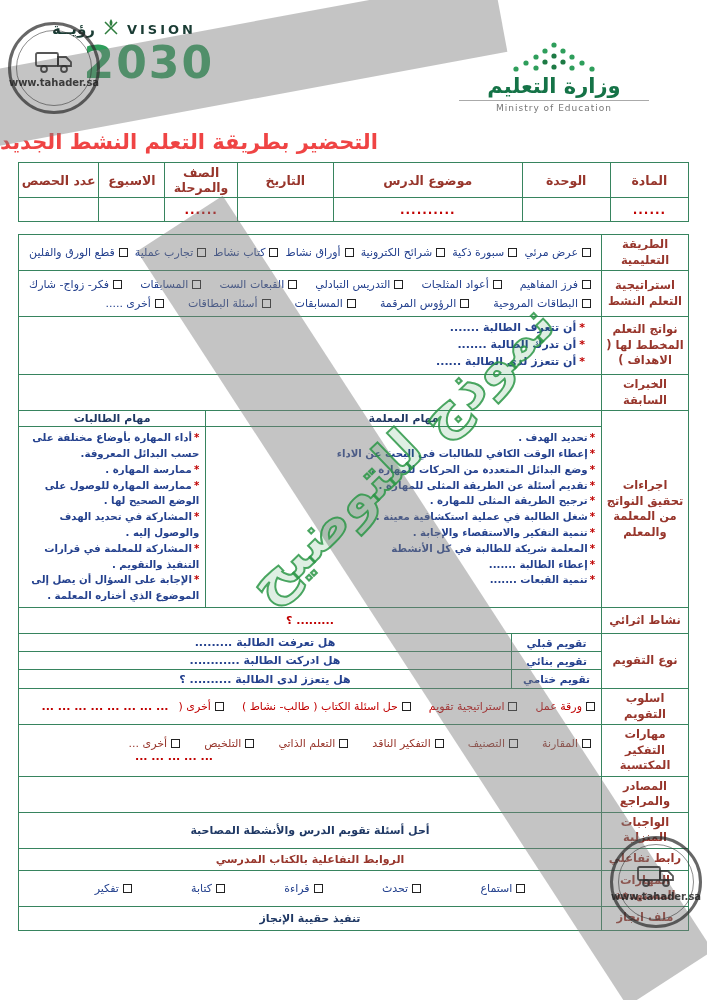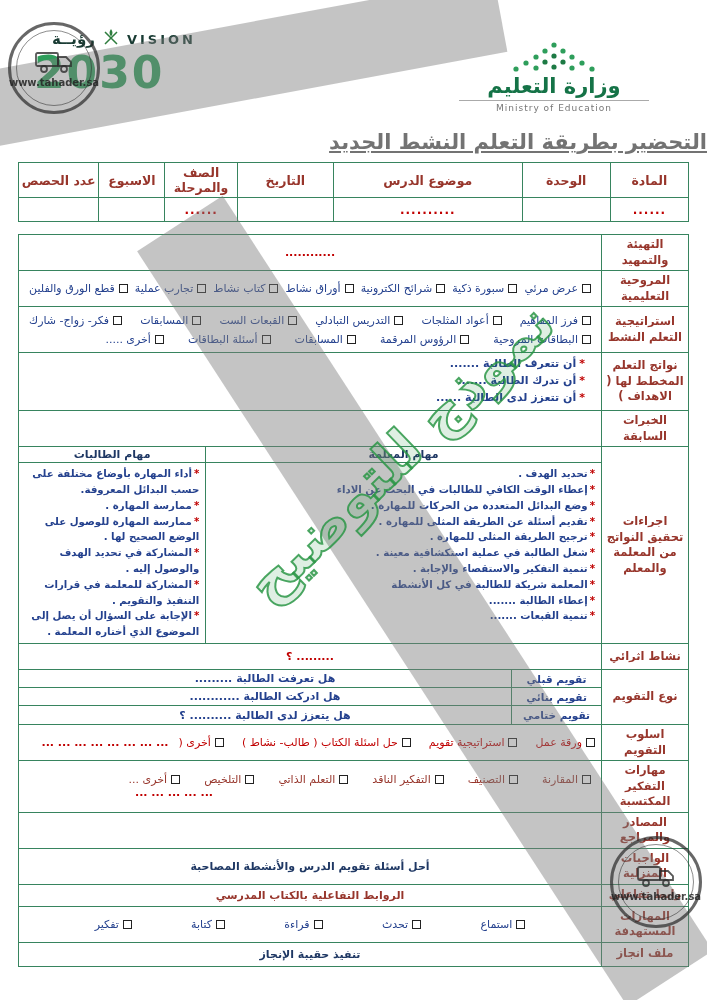--- a/index.html
+++ b/index.html
@@ -5,21 +5,21 @@
   * { margin:0; padding:0; box-sizing:border-box; }
   html,body { background:#e9e9e9; }
   .page {
     width:707px; height:1000px; position:relative; background:#fff;
     margin:0 auto; overflow:hidden; direction:rtl;
     font-family:"DejaVu Sans","Liberation Sans",sans-serif;
   }
 
   
   .header { position:relative; height:128px; }
-  .vision-logo { position:absolute; left:34px; top:28px; width:180px; text-align:left; direction:ltr; }
+  .vision-logo { position:absolute; left:34px; top:18px; width:180px; text-align:right; direction:ltr; }
   .v-row { display:flex; align-items:center; justify-content:center; gap:8px; }
   .v-ar { font-size:15px; font-weight:bold; color:#1a3c34; }
   .v-en { font-size:13px; letter-spacing:3px; color:#1a3c34; font-weight:bold; }
   .v-year { font-size:44px; font-weight:700; color:#2e9e5b; line-height:1.05; letter-spacing:2px; }
 
   .active-logo { position:absolute; left:253px; top:20px; width:180px; height:90px;
     border:3px solid #3a9d4e; border-radius:50%;
     box-shadow: inset 0 0 0 2px #fff, inset 0 0 0 3.5px #9ccfae;
     display:flex; flex-direction:column; align-items:center; justify-content:center;
     background:#fdfdfb; gap:1px; }
@@ -27,21 +27,21 @@
   .a-sub { font-size:7.5px; color:#3a9d4e; letter-spacing:1.5px; direction:ltr;
     display:flex; gap:4px; align-items:center; font-weight:bold; }
   .a-star { font-size:6px; }
 
   .ministry-logo { position:absolute; right:58px; top:40px; width:190px; text-align:center; }
   .m-icon { display:block; margin:0 auto; }
   .m-ar { font-size:21px; font-weight:bold; color:#157347; }
   .m-en { font-size:9px; color:#777; letter-spacing:1px; direction:ltr;
     border-top:1px solid #aaa; padding-top:2px; margin-top:2px; }
 
-  .doc-title { text-align:right; color:#737373; font-size:21px; font-weight:bold; margin:2px 0 8px;text-decoration:underline; }
+  .doc-title { text-align:left; color:#ef4444; font-size:21px; font-weight:bold; margin:2px 0 8px; }
 
   
   table { border-collapse:collapse; table-layout:fixed; }
   .info-table, .main-table, .notes-table { width:671px; margin:0 18px; }
   th, td { border:1px solid #37845e; }
   .main-table, .info-table, .notes-table { border:1.5px solid #2f7654; }
 
   .lbl { color:#97352b; font-weight:bold; font-size:11.5px; text-align:center; padding:2px 3px; line-height:1.35; }
   .val { font-size:11px; color:#24418e; padding:2px 6px; vertical-align:middle; }
 
@@ -203,27 +203,23 @@
   </tbody>
     </table>
 
   <table class="main-table">
     <colgroup>
         <col style="width:87px">
         <col>
       </colgroup>
 
     <tbody>
-        <tr class="r-tahia">
-      <td class="lbl">التهيئة والتمهيد</td>
-      <td class="val center red bold">............</td>
-    </tr>
 
     <tr class="r-wasael">
-      <td class="lbl">المروحية التعليمية</td>
+      <td class="lbl">الطريقة التعليمية</td>
       <td class="val">
         <div class="cb-row spread">
 
             <span class="cb-item"><span class="cb"></span><span>عرض مرئي</span></span>
 
             <span class="cb-item"><span class="cb"></span><span>سبورة ذكية</span></span>
 
             <span class="cb-item"><span class="cb"></span><span>شرائح الكترونية</span></span>
 
             <span class="cb-item"><span class="cb"></span><span>أوراق نشاط</span></span>

